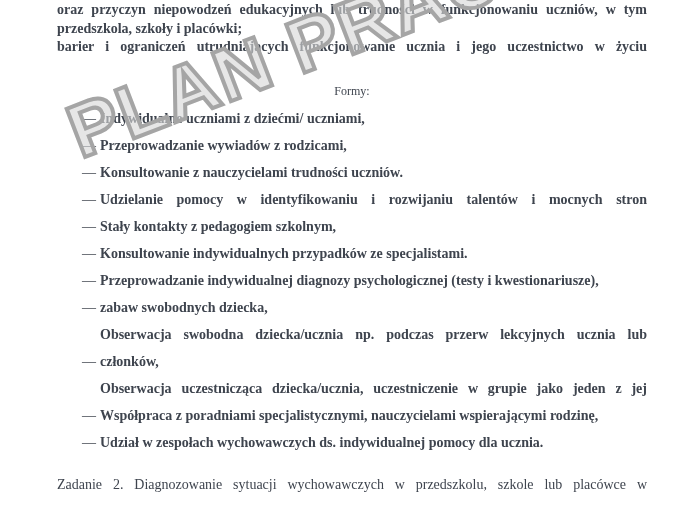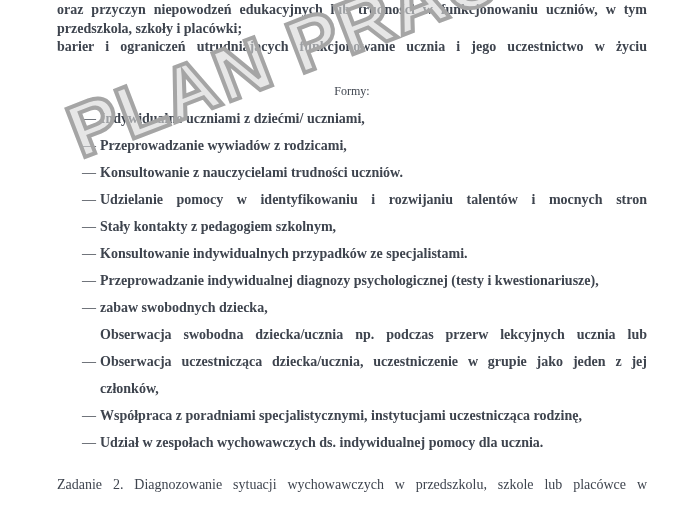--- a/index.html
+++ b/index.html
@@ -85,26 +85,26 @@
         <span class="dash">—</span>
         <span class="line">Przeprowadzanie indywidualnej diagnozy psychologicznej (testy i kwestionariusze),</span>
       </li>
       <li class="item">
         <span class="dash">—</span>
         <span class="line">zabaw swobodnych dziecka,</span>
         <span class="line just">Obserwacja swobodna dziecka/ucznia np. podczas przerw lekcyjnych ucznia lub</span>
       </li>
       <li class="item">
         <span class="dash">—</span>
+        <span class="line">członków,</span>
         <span class="line just">Obserwacja uczestnicząca dziecka/ucznia, uczestniczenie w grupie jako jeden z jej</span>
-        <span class="line">członków,</span>
       </li>
       <li class="item">
         <span class="dash">—</span>
-        <span class="line">Współpraca z poradniami specjalistycznymi, instytucjami uczestnicząca rodzinę,</span>
+        <span class="line">Współpraca z poradniami specjalistycznymi, nauczycielami wspierającymi rodzinę,</span>
       </li>
       <li class="item">
         <span class="dash">—</span>
         <span class="line">Udział w zespołach wychowawczych ds. indywidualnej pomocy dla ucznia.</span>
       </li>
     </ul>
 
     <p class="task">
       <span class="task-label">Zadanie 2.</span>
       <span>Diagnozowanie sytuacji wychowawczych w przedszkolu, szkole lub placówce w</span>

